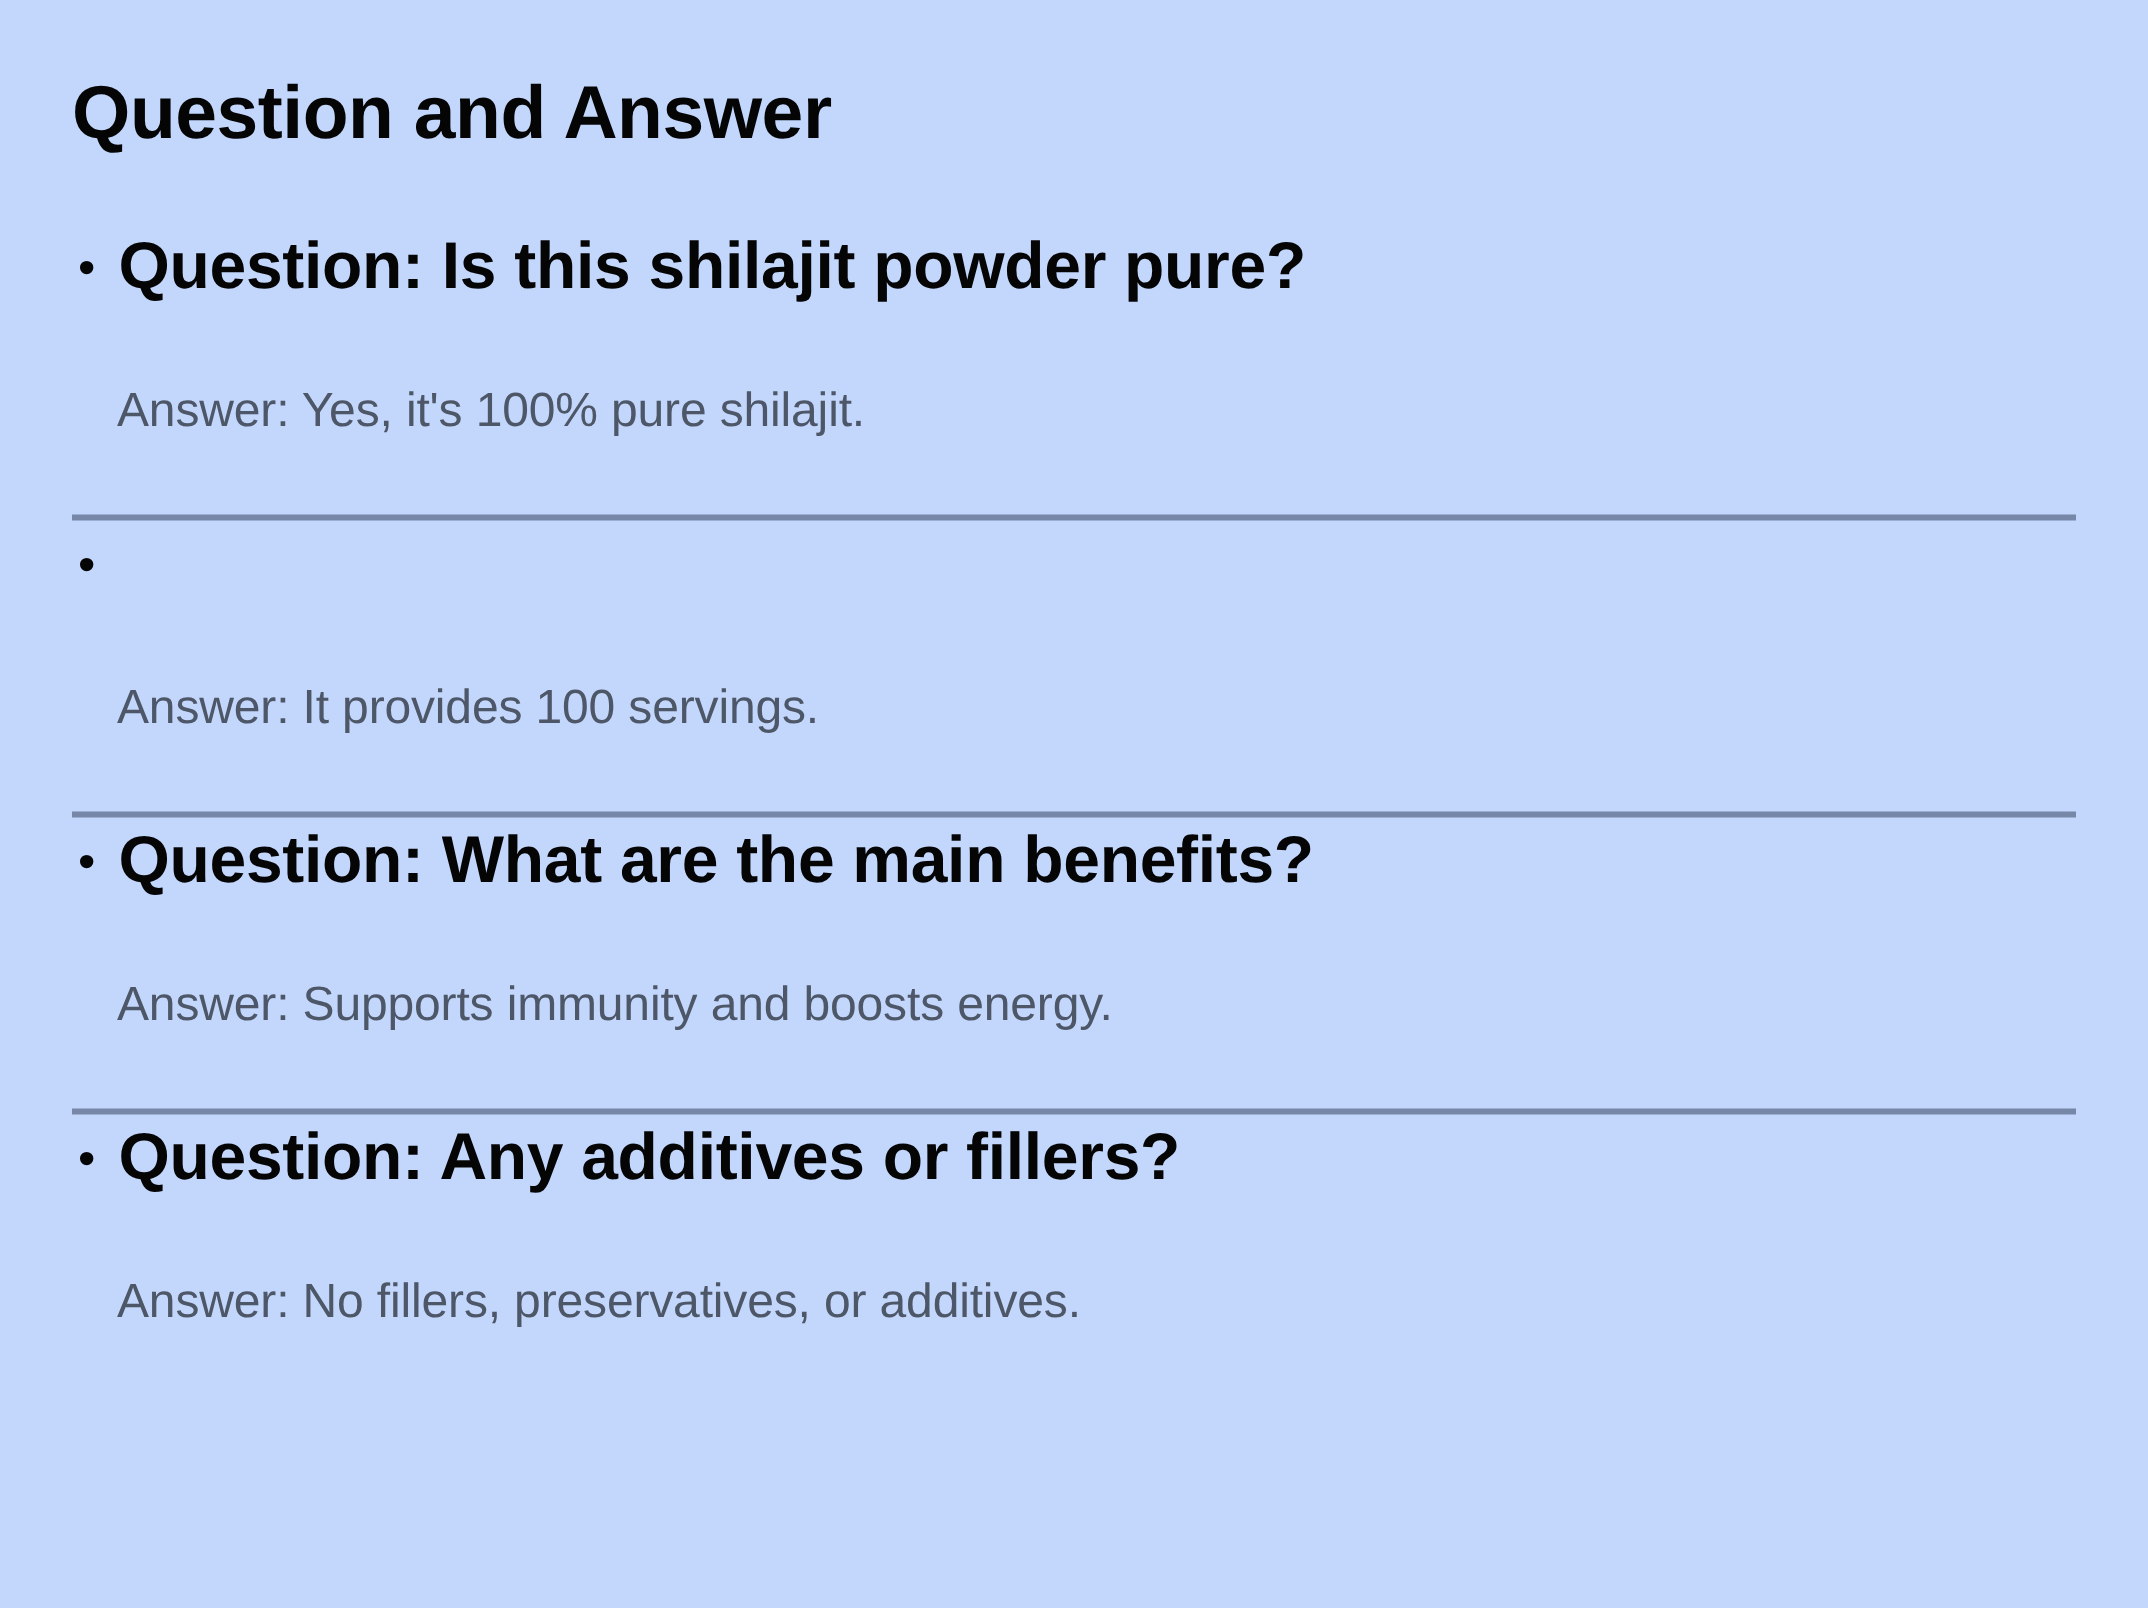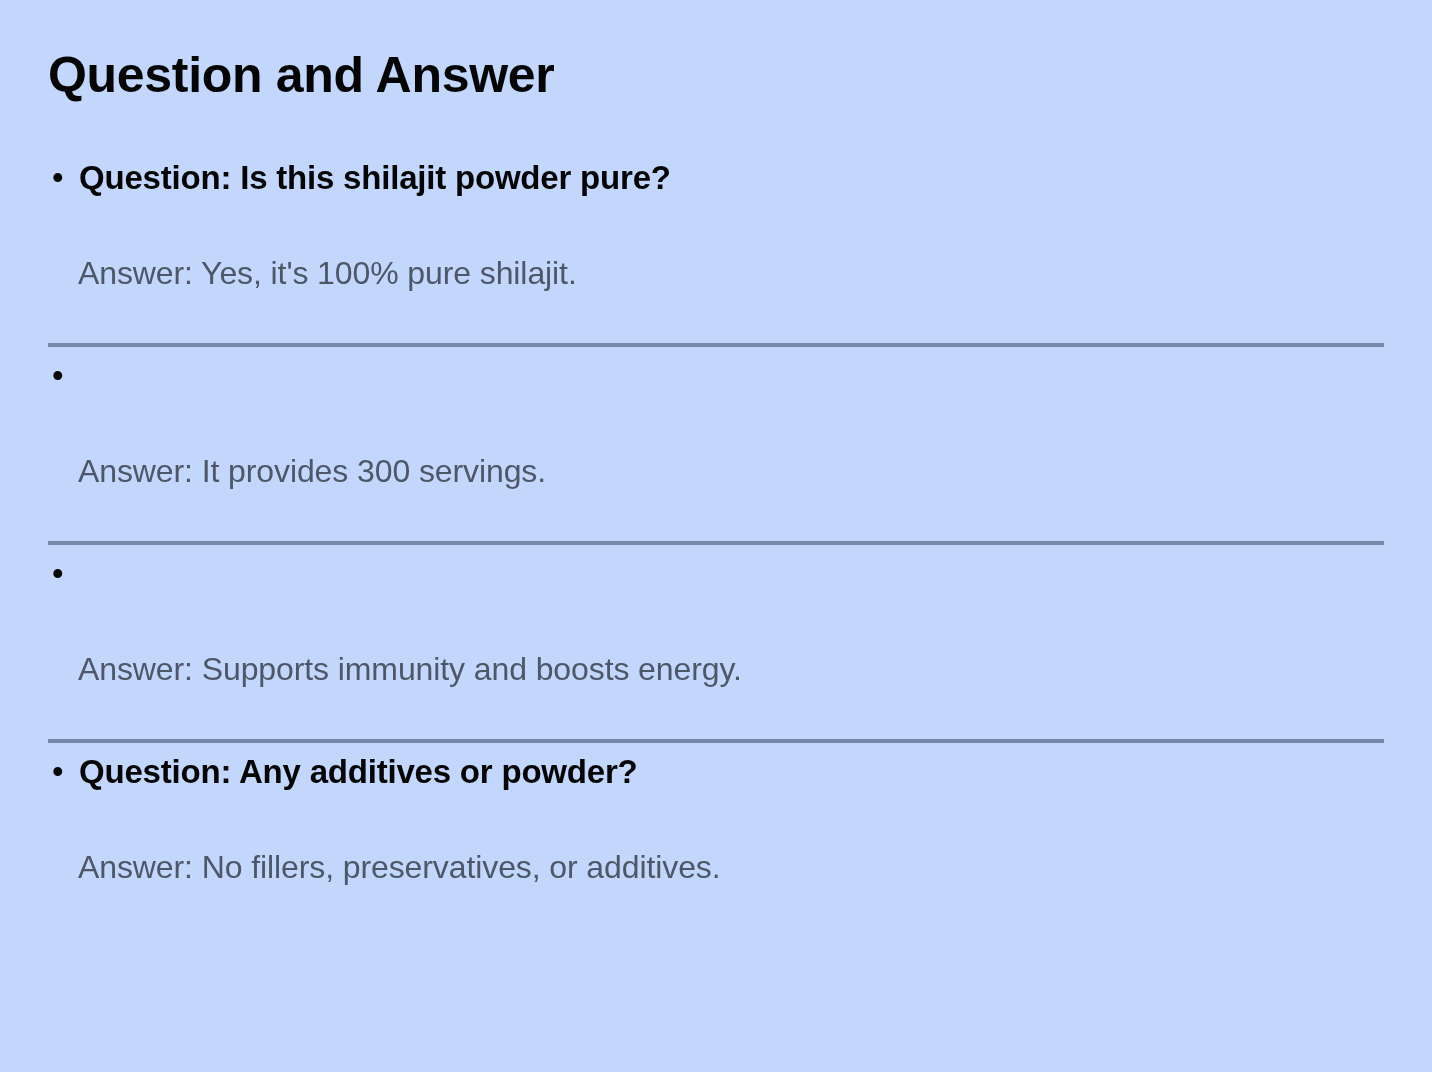--- a/index.html
+++ b/index.html
@@ -56,21 +56,21 @@
     width: 31px;
     flex: 0 0 31px;
     font-size: 33px;
     line-height: 40px;
     color: #050505;
     text-align: left;
     padding-left: 4px;
     box-sizing: border-box;
   }
   .qa-question {
-    font-size: 33px;
+    font-size: 44px;
     font-weight: bold;
     color: #050505;
     line-height: 40px;
     letter-spacing: -0.2px;
   }
   .qa-answer {
     font-size: 32px;
     font-weight: normal;
     color: #4d5768;
     line-height: 40px;
@@ -96,39 +96,40 @@
         <div class="qa-answer">Answer: Yes, it's 100% pure shilajit.</div>
       </div>
     </li>
 
     <li class="qa-item">
       <hr class="qa-divider">
       <div class="qa-block">
         <div class="qa-question-row">
           <span class="qa-bullet">•</span>
         </div>
-        <div class="qa-answer">Answer: It provides 300 servings.</div>
+        <div class="qa-answer">Answer: It provides 100 servings.</div>
       </div>
     </li>
 
     <li class="qa-item">
       <hr class="qa-divider">
       <div class="qa-block">
         <div class="qa-question-row">
           <span class="qa-bullet">•</span>
+          <span class="qa-question">Question: What are the main benefits?</span>
         </div>
         <div class="qa-answer">Answer: Supports immunity and boosts energy.</div>
       </div>
     </li>
 
     <li class="qa-item">
       <hr class="qa-divider">
       <div class="qa-block">
         <div class="qa-question-row">
           <span class="qa-bullet">•</span>
-          <span class="qa-question">Question: Any additives or powder?</span>
+          <span class="qa-question">Question: Any additives or fillers?</span>
         </div>
         <div class="qa-answer">Answer: No fillers, preservatives, or additives.</div>
       </div>
     </li>
 
   </ul>
 </div>
 
 </body></html>

